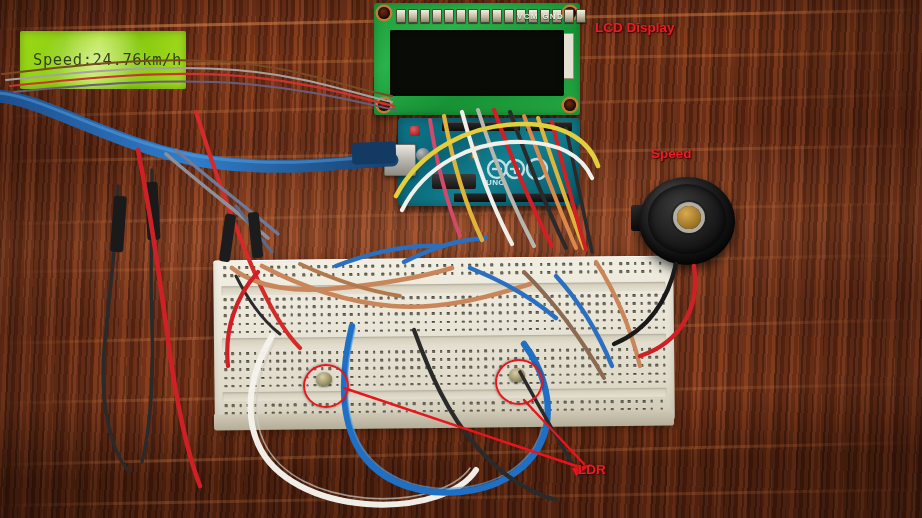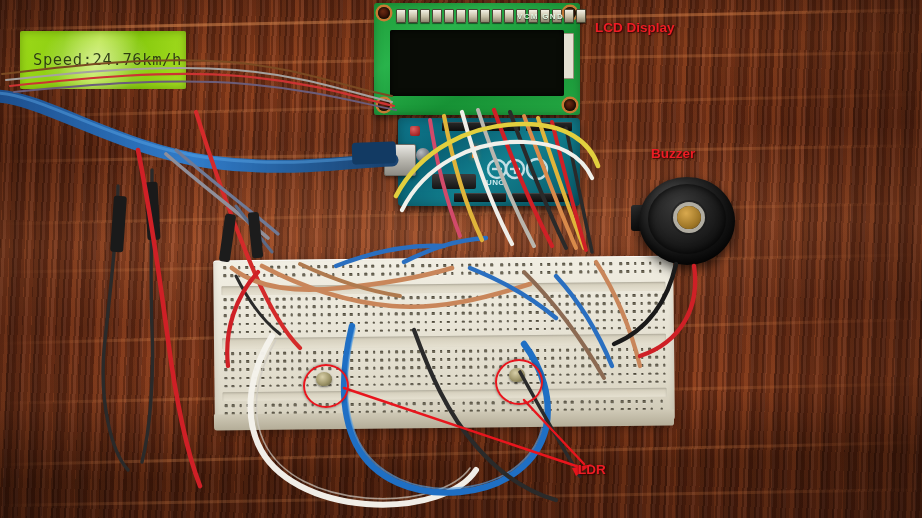--- a/index.html
+++ b/index.html
@@ -1103,15 +1103,15 @@
       <path d="M344,388 L582,468" stroke="#e8151d" stroke-width="2.4"></path>
       <path d="M524,400 L584,464" stroke="#e8151d" stroke-width="2.4"></path>
       <path d="M572,468 L592,464 L576,476 Z" fill="#e8151d"></path>
     </g>
   </svg>
 
   <div class="ldr-circle" id="ldr-circle-1"></div>
   <div class="ldr-circle" id="ldr-circle-2"></div>
 
   <div class="anno" id="anno-lcd">LCD Display</div>
-  <div class="anno" id="anno-buzzer">Buzzer</div>
+  <div class="anno" id="anno-buzzer">Speed</div>
   <div class="anno" id="anno-ldr">LDR</div>
 </div>
 
 </body></html>

